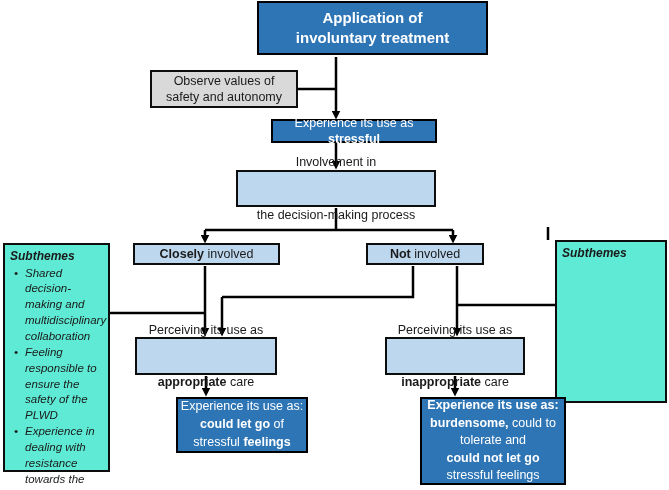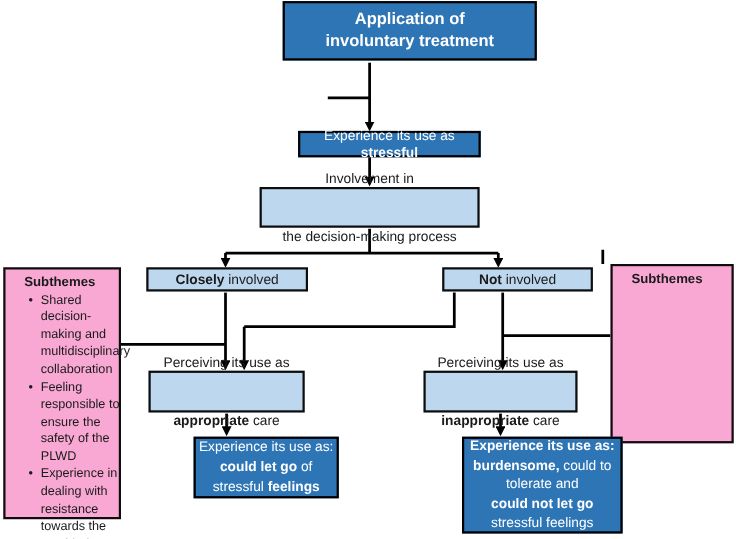--- a/index.html
+++ b/index.html
@@ -32,35 +32,36 @@
   .light {
     background: #BDD7EE;
     border: 2px solid #0d0d0d;
     gap: 36px;
   }
   .gray {
     background: #D9D9D9;
     border: 2px solid #0d0d0d;
   }
   .subbox {
-    background: #f9a8d4;
+    background: #5eead4;
     border: 2.5px solid #0d0d0d;
     align-items: flex-start;
     justify-content: flex-start;
     text-align: left;
-    padding: 3px 3px 3px 17px;
+    padding: 3px 3px 3px 5px;
     font-size: 11.5px;
     line-height: 1.38;
+    font-style: italic;
   }
   .title-box { left: 221px; top: 1px; width: 231px; height: 54px; font-size: 15px; font-weight: bold; }
   .observe-box { left: 150px; top: 70px; width: 148px; height: 38px; font-size: 12.5px; }
   .stressful-box { left: 235px; top: 119px; width: 166px; height: 24px; font-size: 12.5px; }
   .involvement-box { left: 236px; top: 170px; width: 200px; height: 37px; font-size: 12.5px; }
   .closely-box { left: 133px; top: 243px; width: 147px; height: 22px; font-size: 12.5px; }
-  .not-box { left: 402px; top: 243px; width: 137px; height: 22px; font-size: 12.5px; }
+  .not-box { left: 366px; top: 243px; width: 118px; height: 22px; font-size: 12.5px; }
   .subthemes-left { left: 3px; top: 243px; width: 107px; height: 229px; }
   .subthemes-right { left: 555px; top: 240px; width: 112px; height: 163px; }
   .perceiving-left { left: 135px; top: 337px; width: 142px; height: 38px; font-size: 12.5px; }
   .perceiving-right { left: 385px; top: 337px; width: 140px; height: 38px; font-size: 12.5px; }
   .outcome-left { left: 140px; top: 397px; width: 132px; height: 56px; font-size: 12.5px; line-height: 1.42; }
   .outcome-right { left: 384px; top: 397px; width: 146px; height: 88px; font-size: 12.5px; line-height: 1.40; }
   .sub-title { font-weight: bold; font-size: 12px; }
   .sub-list { list-style: none; padding-left: 15px; margin-top: 1px; }
   .sub-list li { position: relative; }
   .sub-list li::before { content: "\2022"; position: absolute; left: -11px; }
@@ -97,20 +98,24 @@
       <line x1="206" y1="376" x2="206" y2="388" marker-end="url(#arrow)"></line>
       <line x1="455" y1="376" x2="455" y2="388" marker-end="url(#arrow)"></line>
     </g>
   </svg>
 
   <div class="box dark title-box">
     <div>Application of</div>
     <div>involuntary treatment</div>
   </div>
 
+  <div class="box gray observe-box">
+    <div>Observe values of</div>
+    <div>safety and autonomy</div>
+  </div>
 
   <div class="box dark stressful-box">
     <div>
       <span>Experience its use as</span>
       <b>stressful</b>
     </div>
   </div>
 
   <div class="box light involvement-box">
     <div>Involvement in</div>

